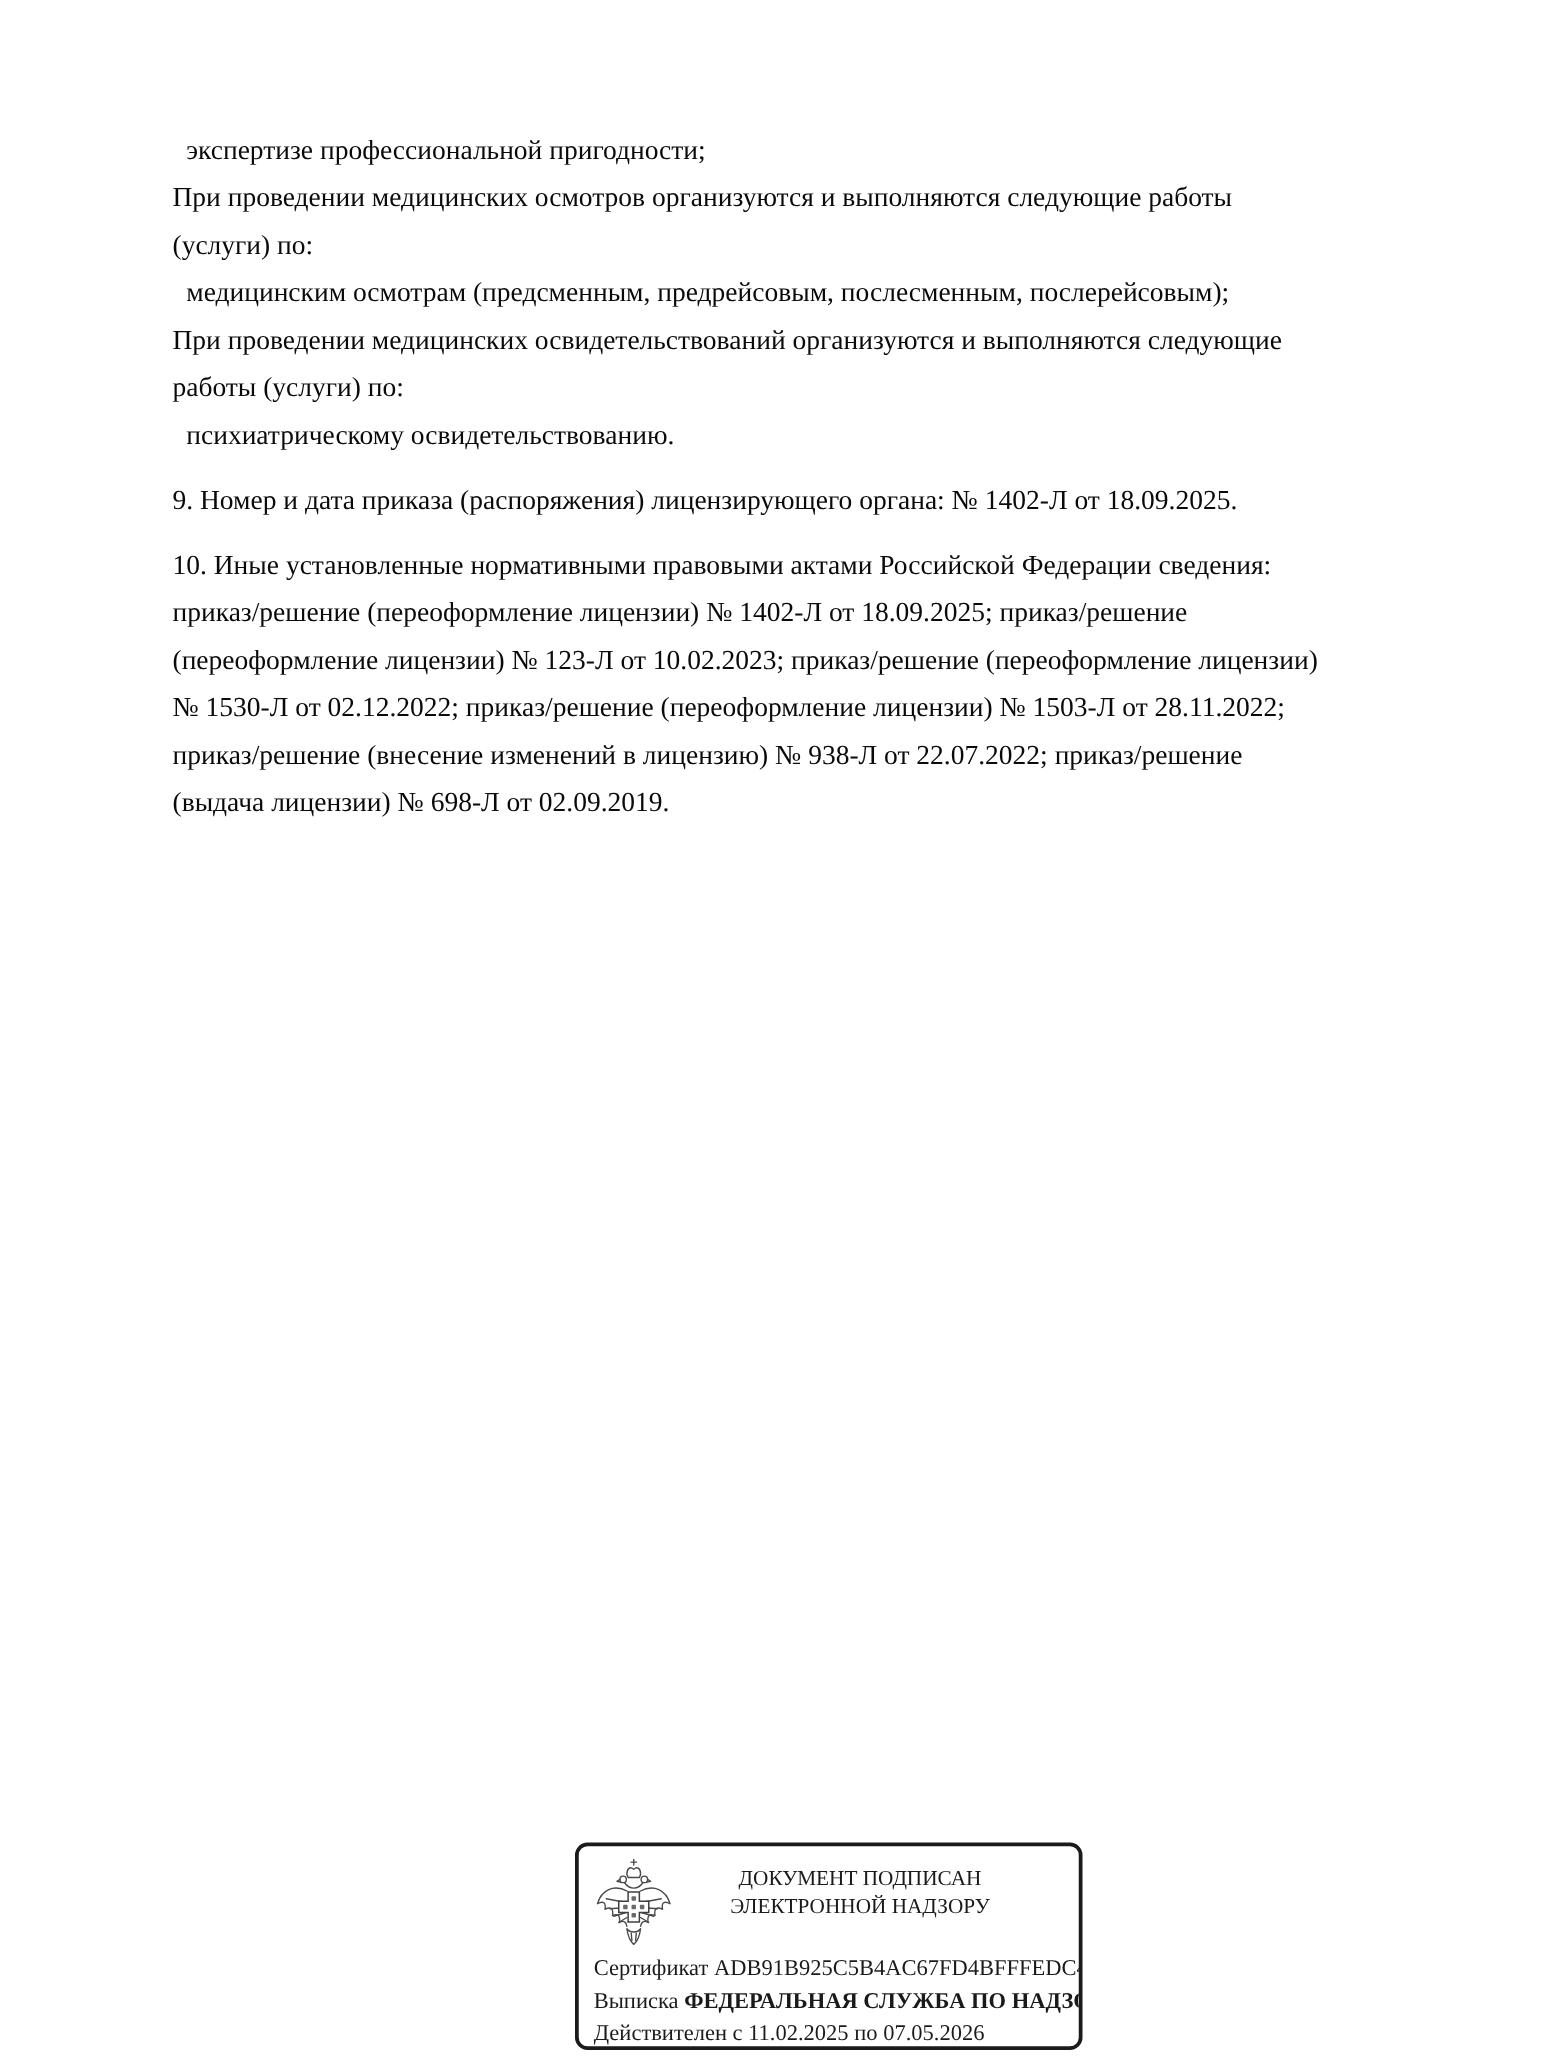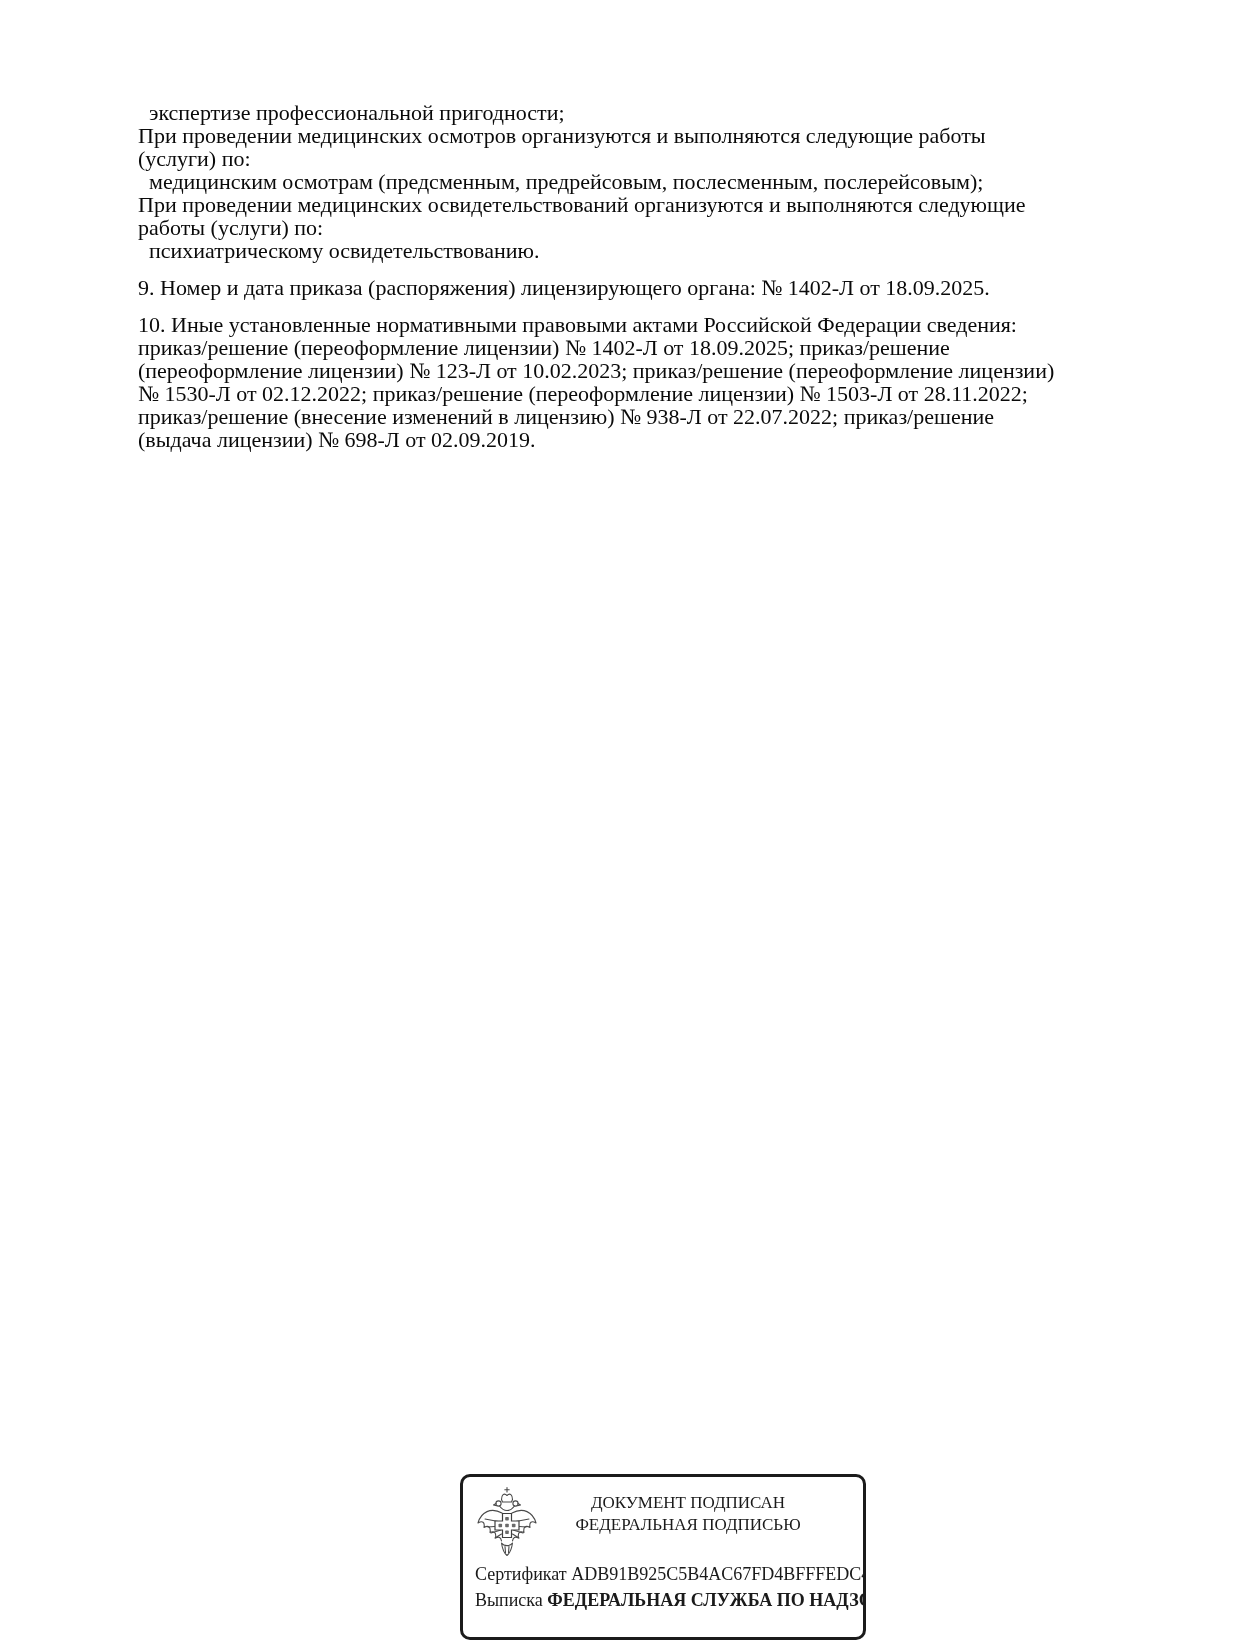--- a/index.html
+++ b/index.html
@@ -15,21 +15,21 @@
     overflow: hidden;
     font-family: "Liberation Serif", "DejaVu Serif", serif;
     color: #000000;
   }
   
   .doc {
     position: absolute;
     left: 138px;
     top: 101px;
     font-size: 22px;
-    line-height: 23px;
+    line-height: 38px;
     color: #0a0a0a;
   }
   .para {
     white-space: pre;
   }
   .para + .para {
     margin-top: 14px;
   }
   
   .stamp {
@@ -130,22 +130,23 @@
         <rect x="30.2" y="31" width="3.6" height="3.6" rx="0.8"></rect>
         <rect x="30.2" y="37.7" width="3.6" height="3.6" rx="0.8"></rect>
         <rect x="30.2" y="44.4" width="3.6" height="3.6" rx="0.8"></rect>
         <rect x="23.5" y="37.7" width="3.6" height="3.6" rx="0.8"></rect>
         <rect x="36.9" y="37.7" width="3.6" height="3.6" rx="0.8"></rect>
       </g>
     </svg>
 
     <div class="stamp-title">
       <div>ДОКУМЕНТ ПОДПИСАН</div>
-      <div>ФЕДЕРАЛЬНАЯ ПОДПИСЬЮ</div>
+      <div>ЭЛЕКТРОННОЙ НАДЗОРУ</div>
     </div>
 
     <div class="stamp-info">
       <div><span>Сертификат</span> <span>ADB91B925C5B4AC67FD4BFFFEDC463AE</span></div>
       <div><span>Выписка</span> <span class="owner-value">ФЕДЕРАЛЬНАЯ СЛУЖБА ПО НАДЗОРУ В СФ</span></div>
+      <div>Действителен с 11.02.2025 по 07.05.2026</div>
     </div>
 
   </div>
 </div>
 
 </body></html>

